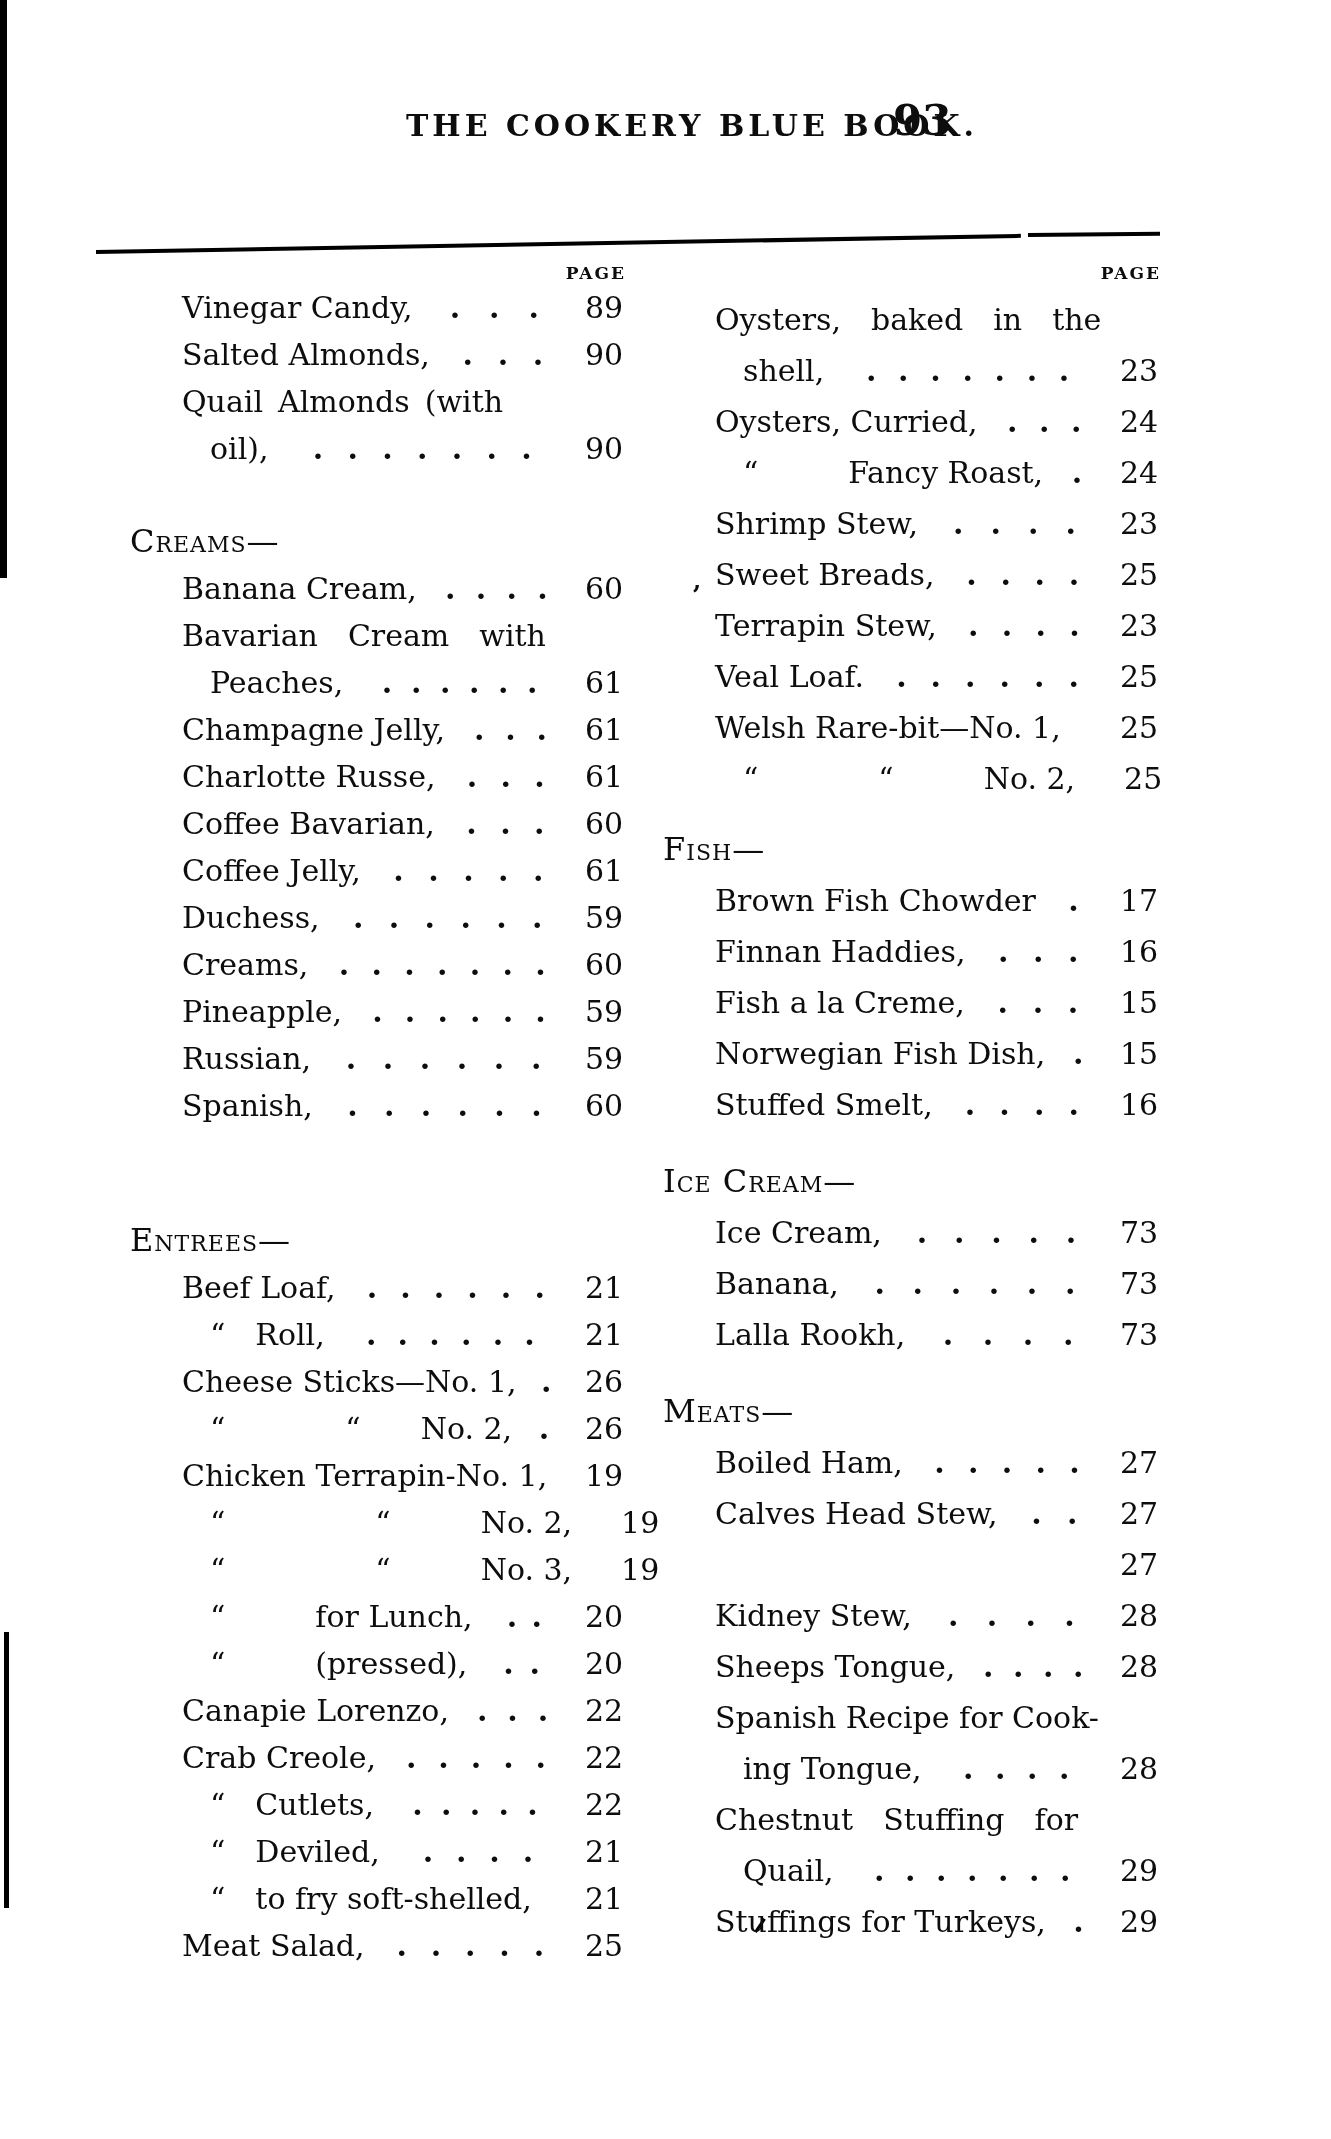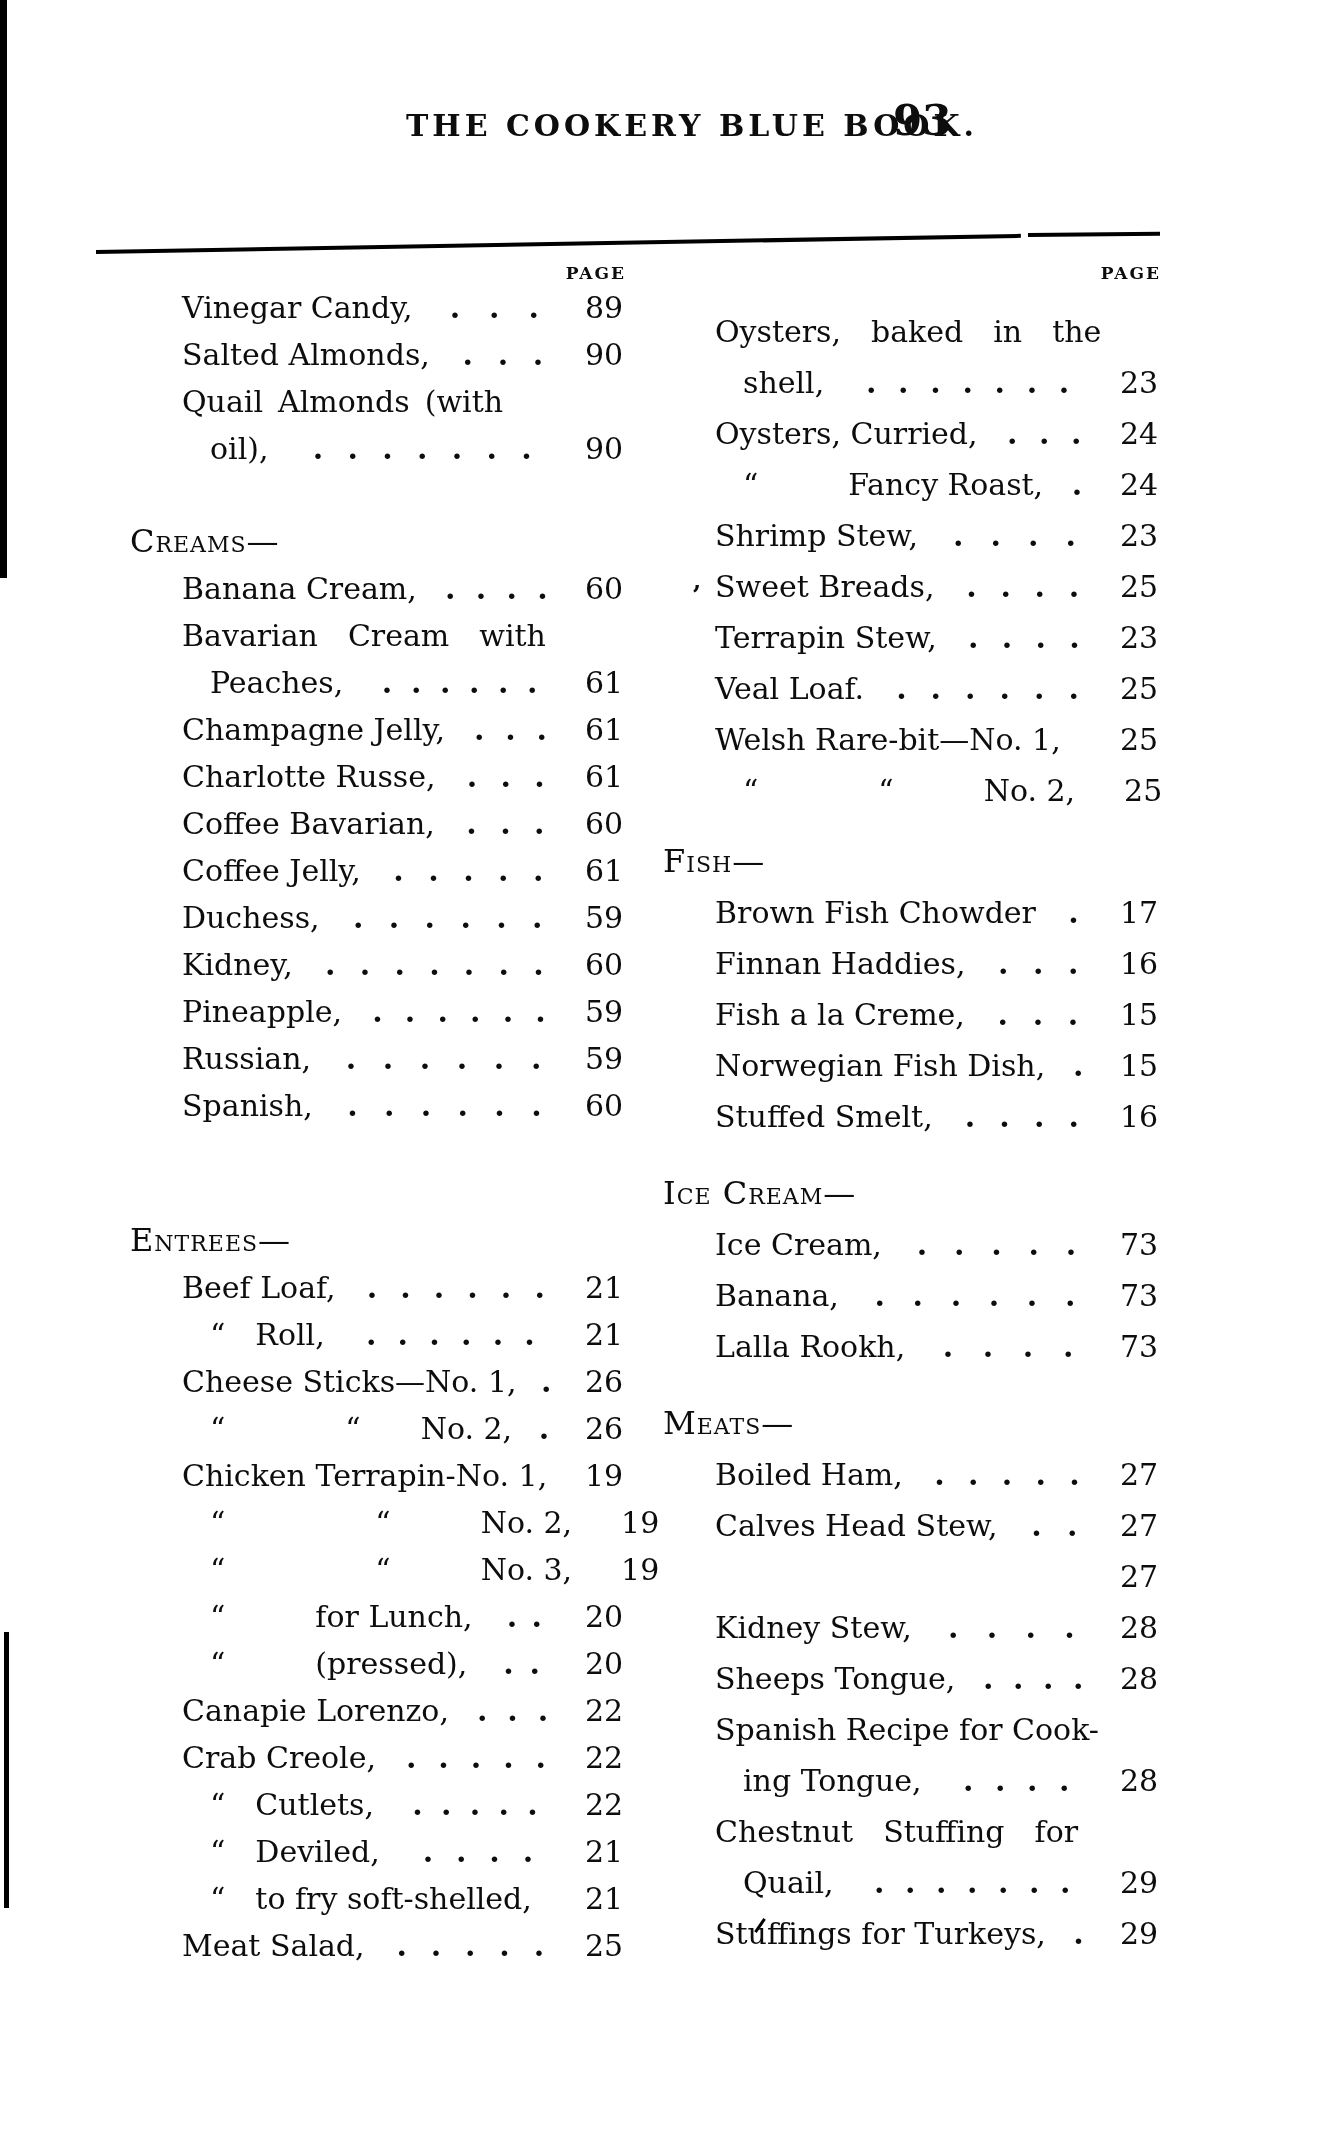--- a/index.html
+++ b/index.html
@@ -160,21 +160,21 @@
             <i>.</i>
             <i>.</i>
             <i>.</i>
             <i>.</i>
             <i>.</i>
             <i>.</i>
           </span>
           <span class="pg">59</span>
         </div>
         <div class="row ind1">
-          <span class="t">Kidney,</span>
+          <span class="t">Creams,</span>
           <span class="leader">
             <i>.</i>
             <i>.</i>
             <i>.</i>
             <i>.</i>
             <i>.</i>
             <i>.</i>
             <i>.</i>
           </span>
           <span class="pg">60</span>
@@ -341,21 +341,21 @@
             <i>.</i>
             <i>.</i>
             <i>.</i>
           </span>
           <span class="pg">25</span>
         </div>
       </div>
     </section>
   <section class="col col-right" id="col-1">
       <div class="page-label">PAGE</div>
-      <div class="block" style="margin-top: 22px;">
+      <div class="block" style="margin-top: 10px;">
         <div class="row ind1">
           <span class="t">Oysters, baked in the</span>
         </div>
         <div class="row ind2">
           <span class="t">shell,</span>
           <span class="leader">
             <i>.</i>
             <i>.</i>
             <i>.</i>
             <i>.</i>

